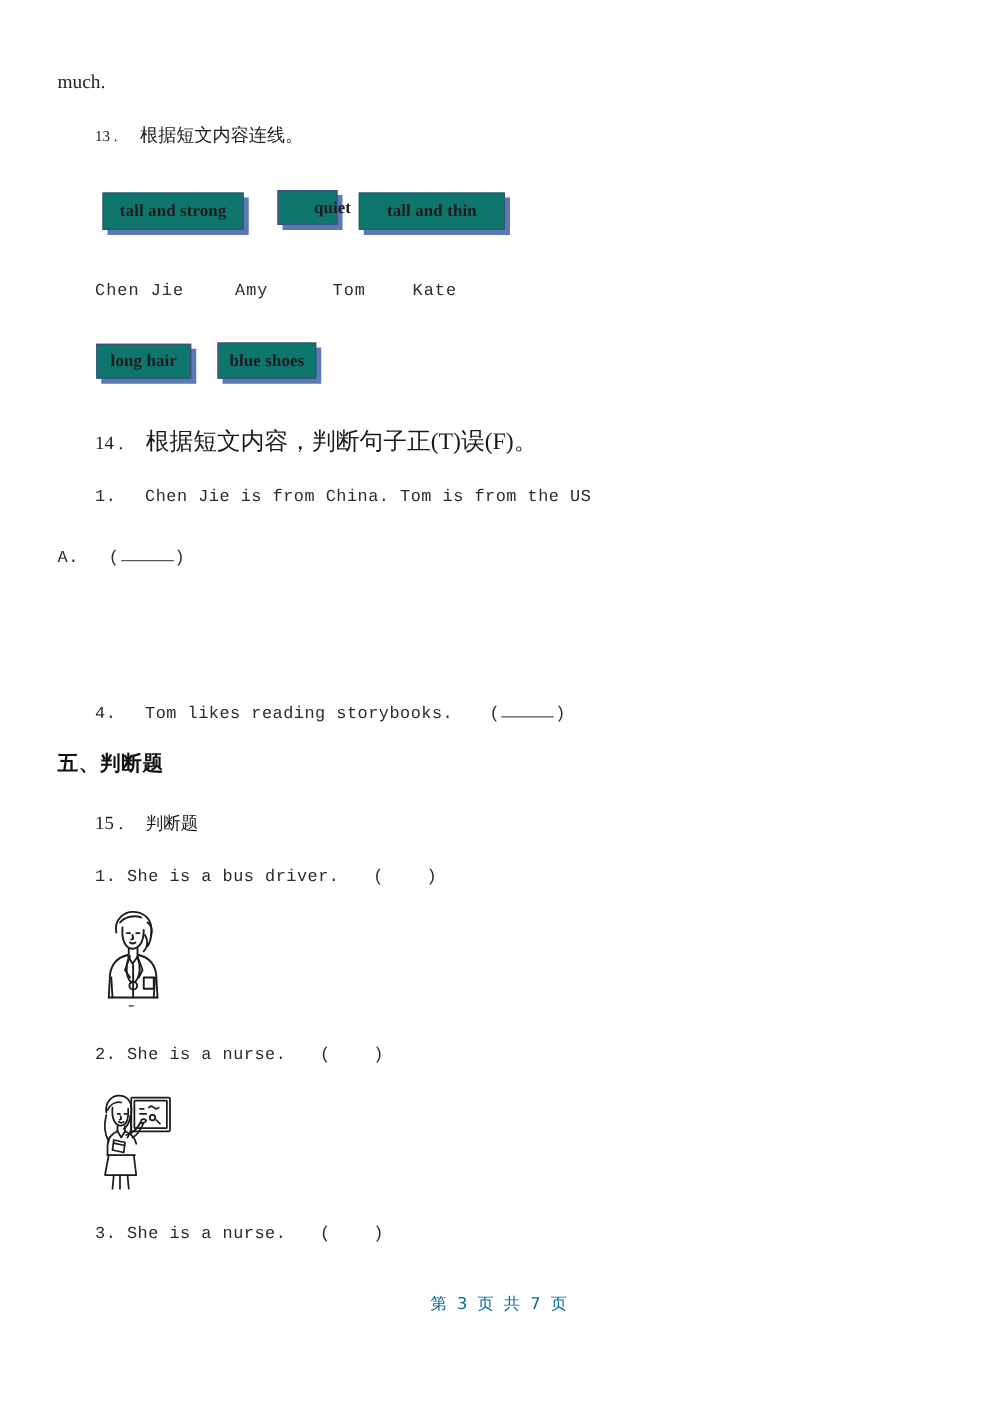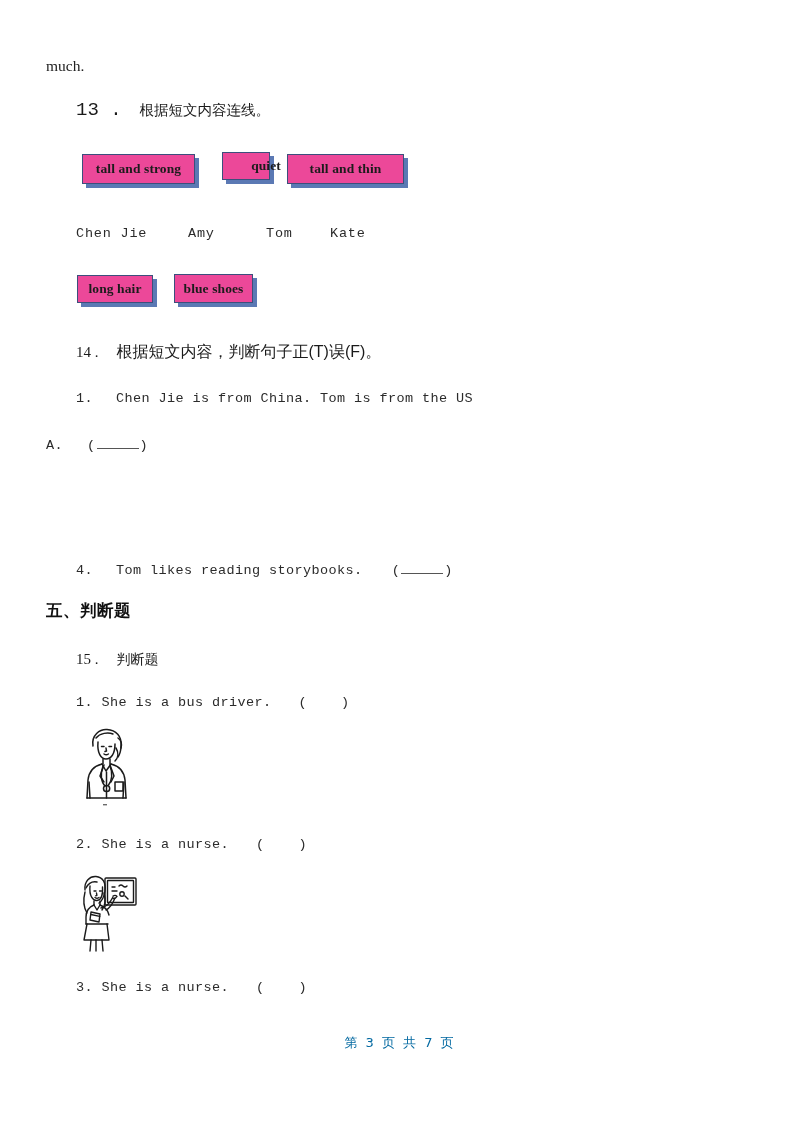--- a/index.html
+++ b/index.html
@@ -44,33 +44,33 @@
     font-size: 15.5px;
     color: #222;
   }
 
   
   #q13-label {
     left: 76px;
     top: 101px;
   }
   #q13-label .num {
-    font-family: Liberation Mono, monospace;
-    font-size: 19px;
+    font-family: Liberation Serif, serif;
+    font-size: 12px;
   }
   #q13-label .txt {
     font-family: "DejaVu Sans", "Liberation Sans", sans-serif;
     font-size: 14.5px;
   }
 
   
   .wordbox {
     position: absolute;
     box-sizing: border-box;
-    background: #ec4899;
+    background: #0f766e;
     border: 1px solid #3c4f7c;
     box-shadow: 4px 4px 0 0 #5b79b4;
     display: flex;
     align-items: center;
     justify-content: center;
   }
   .wordbox span {
     font-family: "Liberation Serif", "DejaVu Serif", serif;
     font-weight: bold;
     font-size: 13.5px;
@@ -99,22 +99,22 @@
   #name-tom     { left: 266px; top: 226px; }
   #name-kate    { left: 330px; top: 226px; }
 
   
   #q14-label { left: 76px; top: 344px; }
   #q14-label .num {
     font-family: Liberation Serif, serif;
     font-size: 15px;
   }
   #q14-label .txt {
-    font-family: Liberation Sans, sans-serif;
-    font-size: 16px;
+    font-family: Liberation Serif, serif;
+    font-size: 19px;
   }
 
   #q14-i1 { left: 76px; top: 392px; }
   #q14-a  { left: 46px; top: 437px; }
   #q14-i2 { left: 76px; top: 472px; }
   #q14-i3 { left: 76px; top: 517px; }
   #q14-i4 { left: 76px; top: 562px; }
 
   .blankline {
     display: inline-block;

